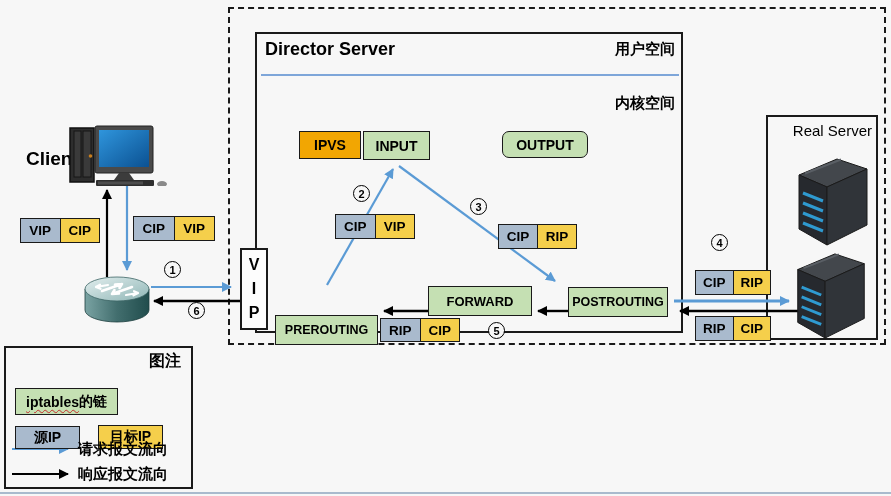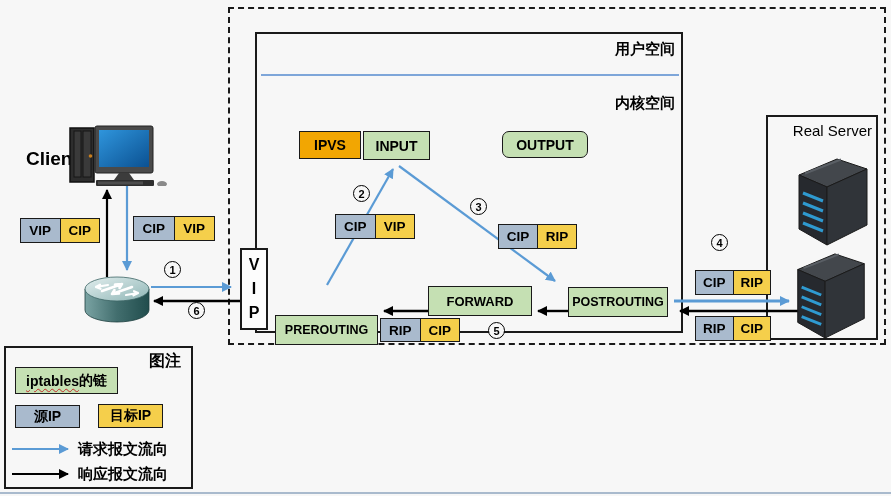--- a/index.html
+++ b/index.html
@@ -87,20 +87,21 @@
   .s2 { left:353px; top:185px; }
   .s3 { left:470px; top:198px; }
   .s4 { left:711px; top:234px; }
   .s5 { left:488px; top:322px; }
   .s6 { left:188px; top:302px; }
   
   .client-label { left:8px; top:148px; font-size:19px; font-weight:bold; z-index:3;margin-left:18px; }
   .legend-item-box {
     border:1.5px solid #1a1a1a; z-index:3; display:flex; align-items:center; justify-content:center;
     font-weight:bold;
+    margin-top:21px;
   }
   .lg-chain { left:15px; top:367px; width:103px; height:27px; font-size:14px; }
   .lg-src   { left:15px; top:405px; width:65px; height:23px; font-size:14px; }
   .lg-dst   { left:98px; top:404px; width:65px; height:24px; font-size:14px; }
   .wavy { text-decoration:underline wavy #c42b2b 1px; text-underline-offset:2px; }
   .lg-req-text { left:78px; top:440px; font-size:15px; font-weight:bold; z-index:3; }
   .lg-res-text { left:78px; top:465px; font-size:15px; font-weight:bold; z-index:3; }
   .bottom-edge { left:0; top:492px; width:891px; height:2px; background:#a9bacd; z-index:0; }
   
   #wires { left:0; top:0; z-index:2; }
@@ -109,20 +110,21 @@
   .rt-icon { left:82px; top:274px; }
   .sv1 { left:797px; top:155px; }
   .sv2 { left:795px; top:250px; }
 </style>
 </head>
 <body>
 
 <div class="abs outer-dashed"></div>
 
 <div class="abs director-box">
+  <div class="abs director-title">Director Server</div>
   <div class="abs space-label user-space">用户空间</div>
   <div class="abs space-divider"></div>
   <div class="abs space-label kernel-space">内核空间</div>
 </div>
 
 <div class="abs real-server-box">
   <div class="abs rs-title">Real Server</div>
 </div>
 
 <div class="abs legend-box">

